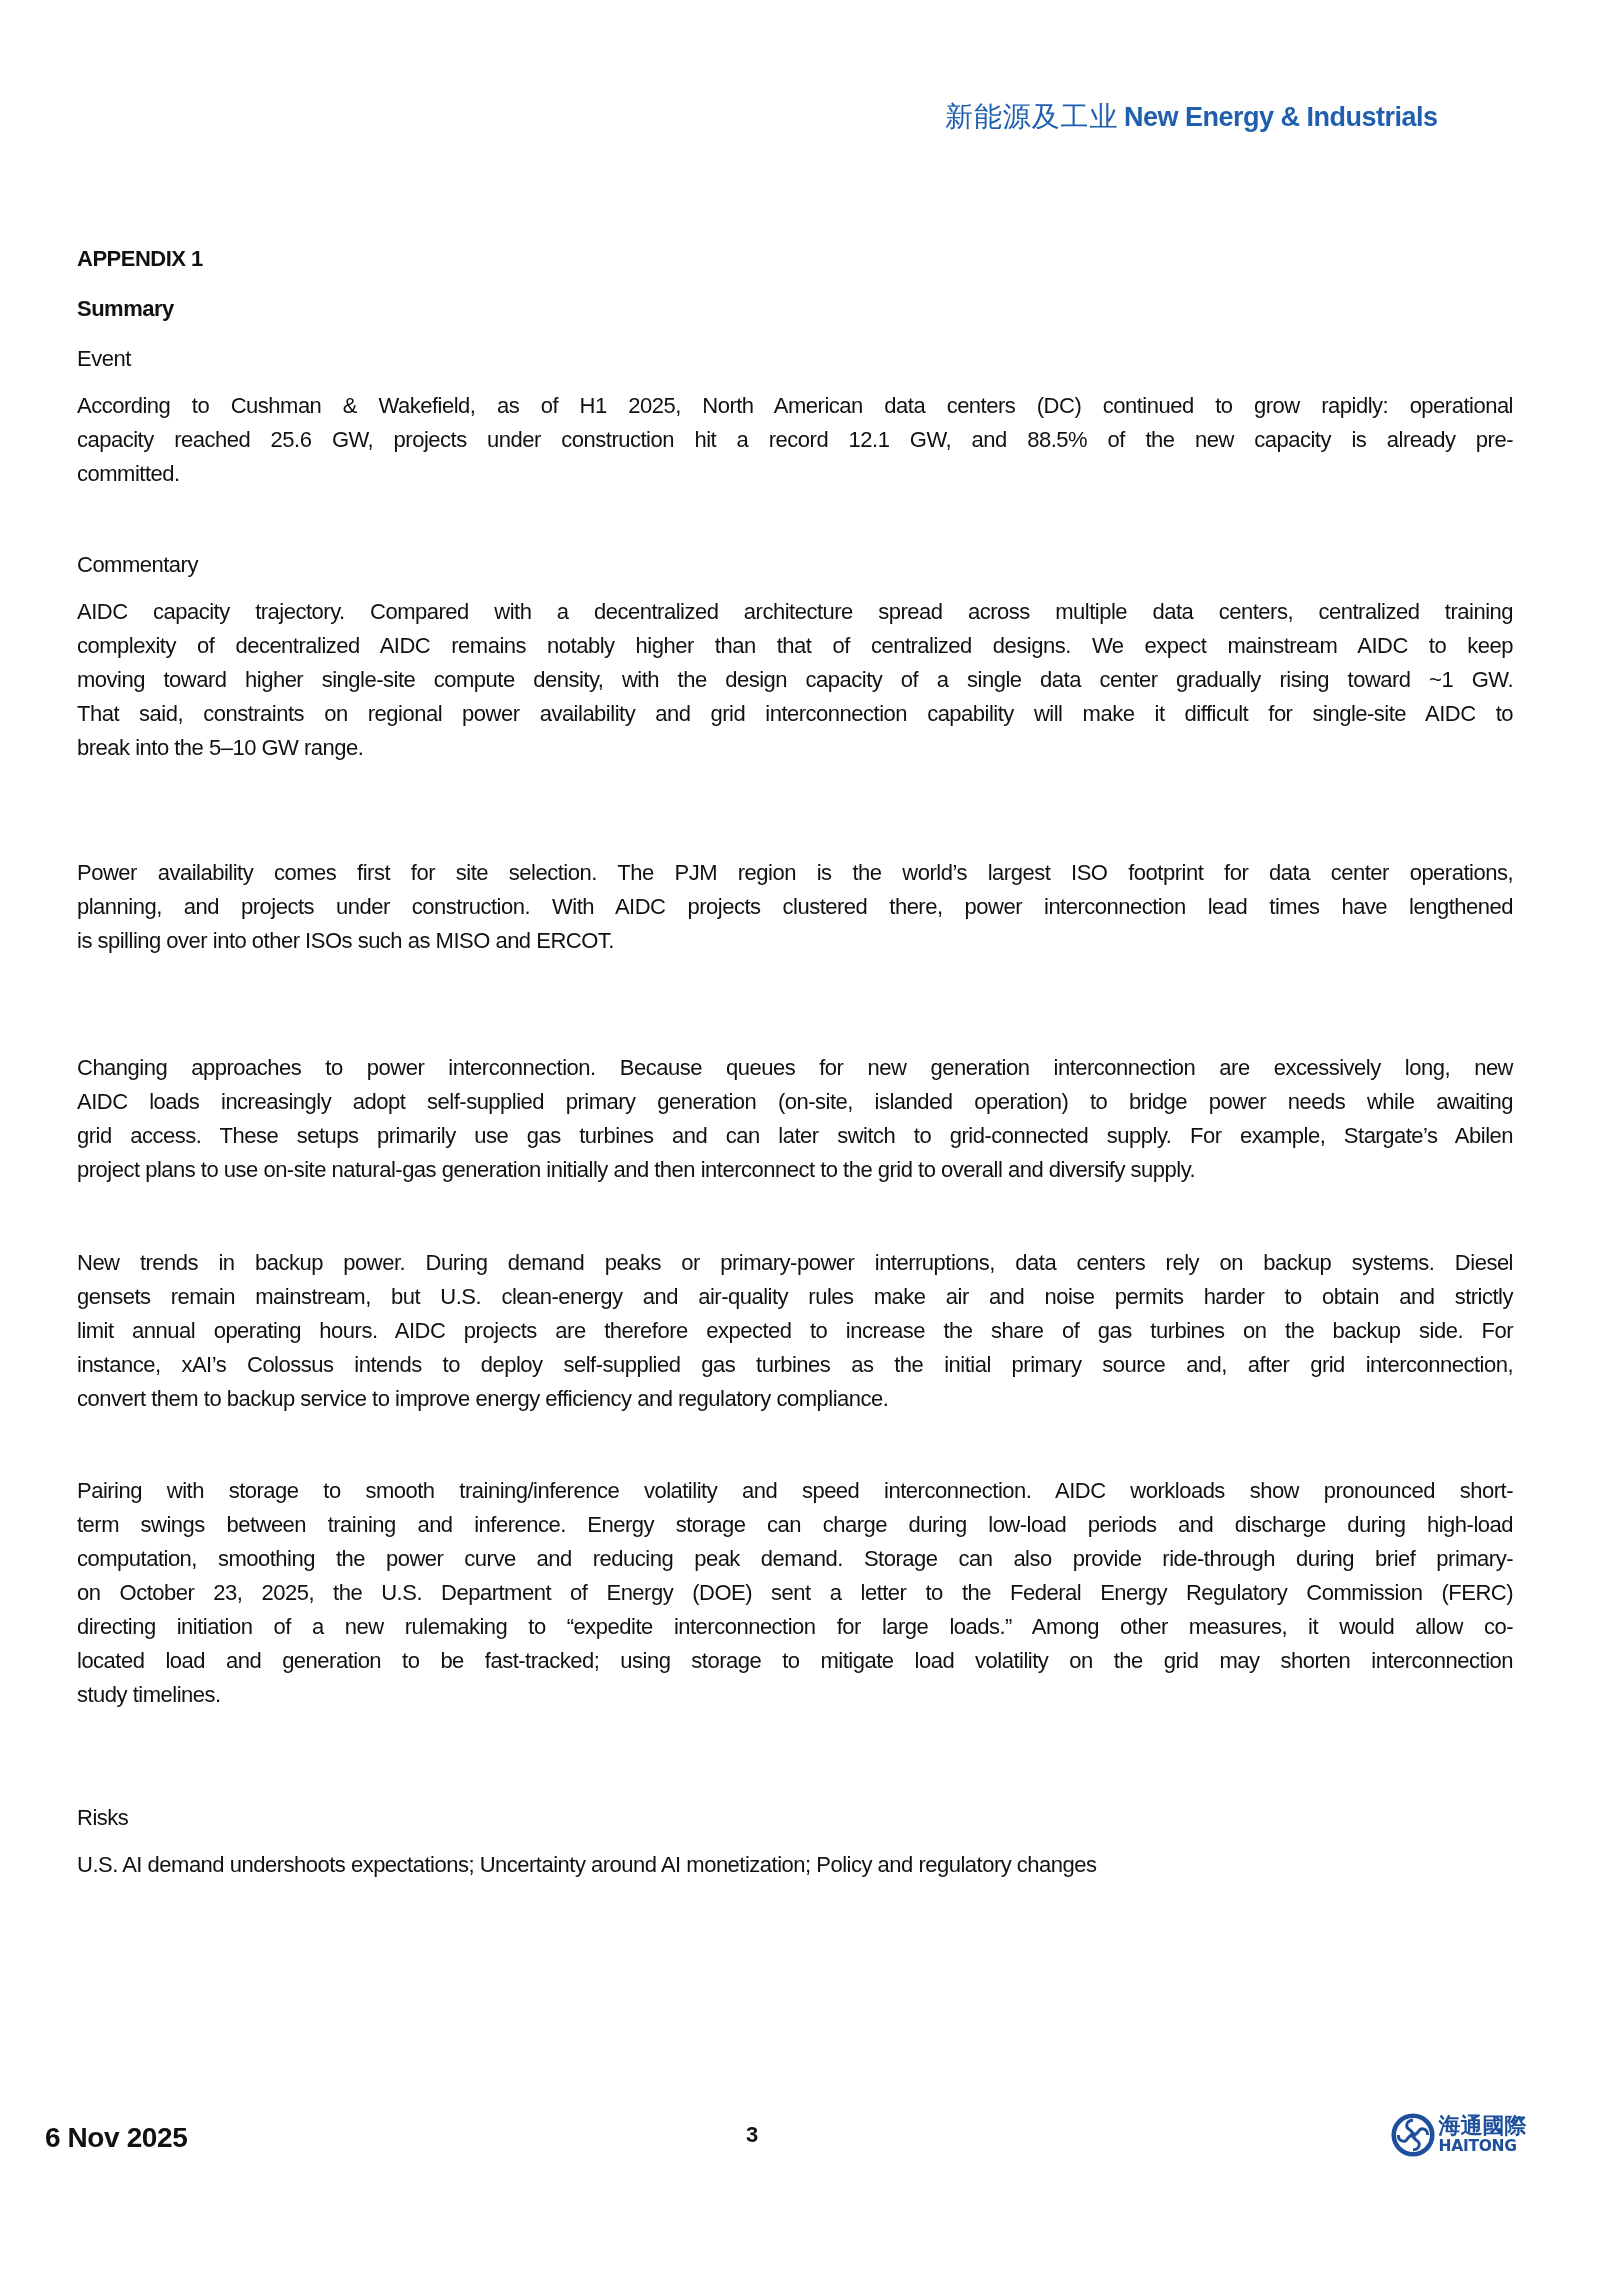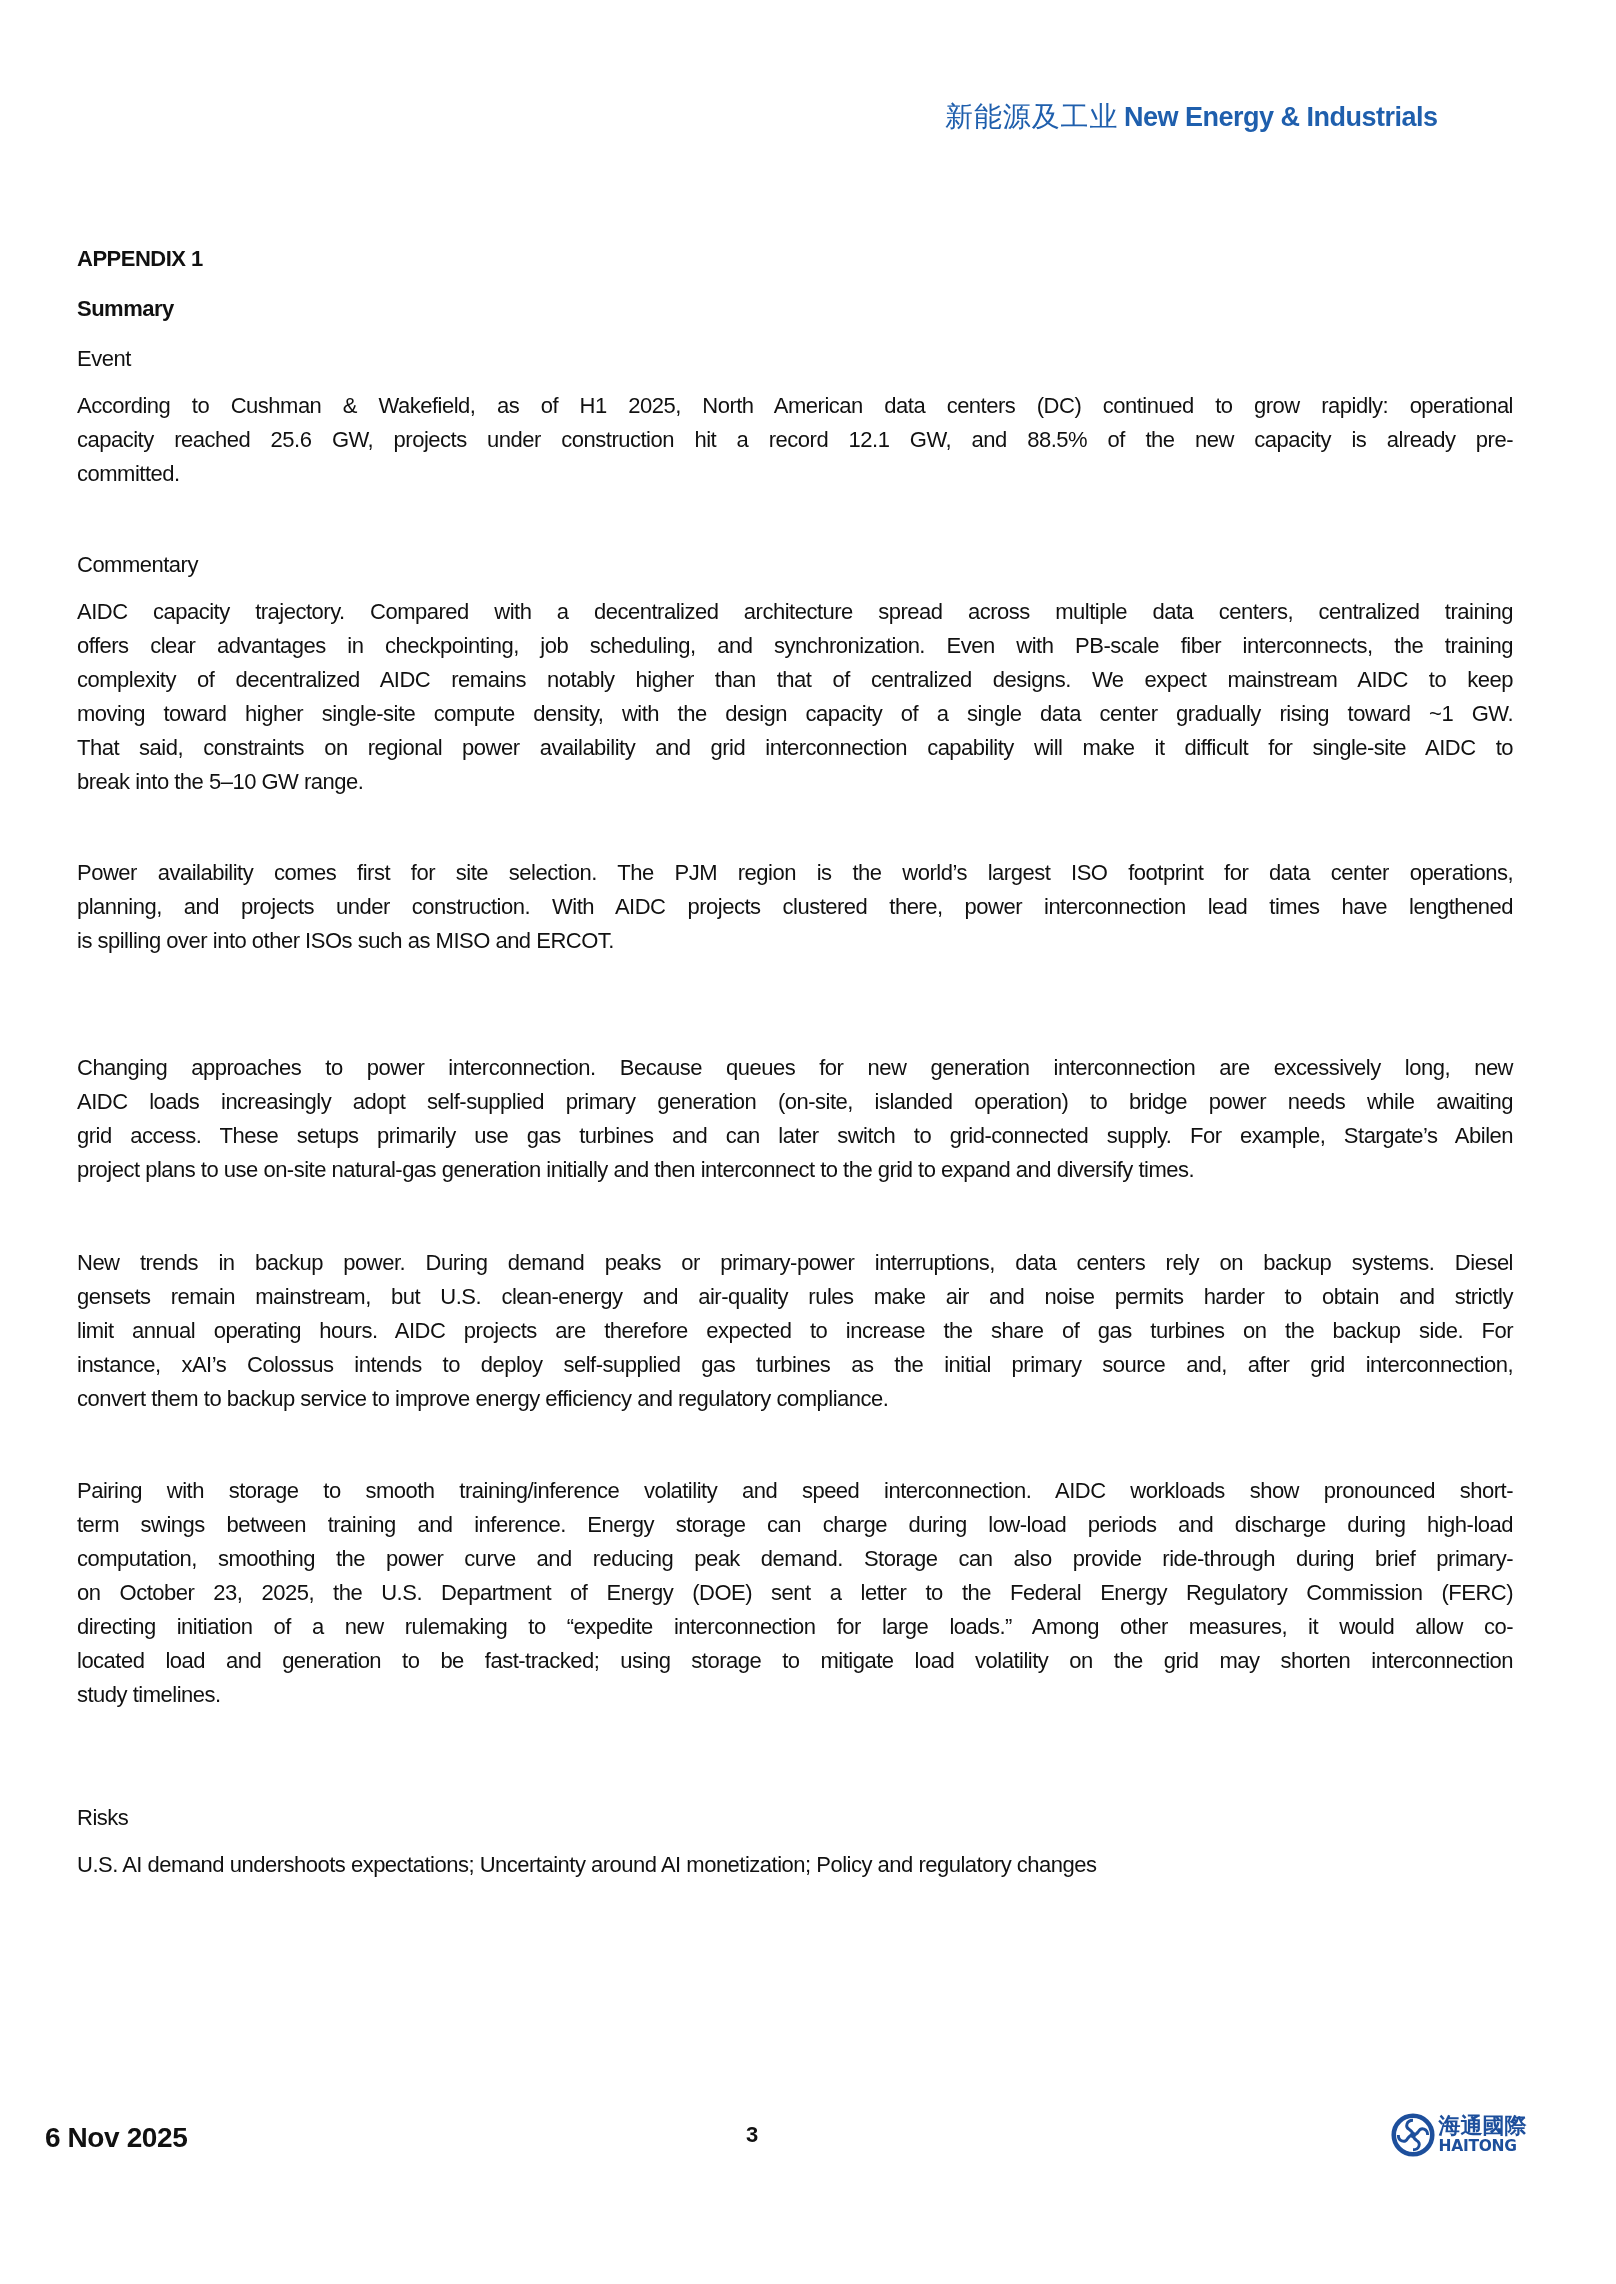--- a/index.html
+++ b/index.html
@@ -50,38 +50,37 @@
     <span class="line" style="display: block; width: 1436px;">capacity reached 25.6 GW, projects under construction hit a record 12.1 GW, and 88.5% of the new capacity is already pre-</span>
     <span class="line last" style="display: block; width: 1436px;">committed.</span>
   </div>
 
   <div class="blk" style="top:548px;">
     <span class="line last" style="display: block; width: 1436px;">Commentary</span>
   </div>
 
   <div class="blk" style="top:595px;">
     <span class="line" style="display: block; width: 1436px;">AIDC capacity trajectory. Compared with a decentralized architecture spread across multiple data centers, centralized training</span>
-    <span class="line" style="display: block; width: 1436px;">offers clear advantages in checkpointing, job scheduling, and synchronization. Even with PB-scale fiber interconnects, the training</span>
     <span class="line" style="display: block; width: 1436px;">complexity of decentralized AIDC remains notably higher than that of centralized designs. We expect mainstream AIDC to keep</span>
     <span class="line" style="display: block; width: 1436px;">moving toward higher single-site compute density, with the design capacity of a single data center gradually rising toward ~1 GW.</span>
     <span class="line" style="display: block; width: 1436px;">That said, constraints on regional power availability and grid interconnection capability will make it difficult for single-site AIDC to</span>
     <span class="line last" style="display: block; width: 1436px;">break into the 5–10 GW range.</span>
   </div>
 
   <div class="blk" style="top:856px;">
     <span class="line" style="display: block; width: 1436px;">Power availability comes first for site selection. The PJM region is the world’s largest ISO footprint for data center operations,</span>
     <span class="line" style="display: block; width: 1436px;">planning, and projects under construction. With AIDC projects clustered there, power interconnection lead times have lengthened</span>
     <span class="line last" style="display: block; width: 1436px;">is spilling over into other ISOs such as MISO and ERCOT.</span>
   </div>
 
   <div class="blk" style="top:1051px;">
     <span class="line" style="display: block; width: 1436px;">Changing approaches to power interconnection. Because queues for new generation interconnection are excessively long, new</span>
     <span class="line" style="display: block; width: 1436px;">AIDC loads increasingly adopt self-supplied primary generation (on-site, islanded operation) to bridge power needs while awaiting</span>
     <span class="line" style="display: block; width: 1436px;">grid access. These setups primarily use gas turbines and can later switch to grid-connected supply. For example, Stargate’s Abilen</span>
-    <span class="line last" style="display: block; width: 1436px;">project plans to use on-site natural-gas generation initially and then interconnect to the grid to expand and diversify times.</span>
+    <span class="line last" style="display: block; width: 1436px;">project plans to use on-site natural-gas generation initially and then interconnect to the grid to overall and diversify supply.</span>
   </div>
 
   <div class="blk" style="top:1246px;">
     <span class="line" style="display: block; width: 1436px;">New trends in backup power. During demand peaks or primary-power interruptions, data centers rely on backup systems. Diesel</span>
     <span class="line" style="display: block; width: 1436px;">gensets remain mainstream, but U.S. clean-energy and air-quality rules make air and noise permits harder to obtain and strictly</span>
     <span class="line" style="display: block; width: 1436px;">limit annual operating hours. AIDC projects are therefore expected to increase the share of gas turbines on the backup side. For</span>
     <span class="line" style="display: block; width: 1436px;">instance, xAI’s Colossus intends to deploy self-supplied gas turbines as the initial primary source and, after grid interconnection,</span>
     <span class="line last" style="display: block; width: 1436px;">convert them to backup service to improve energy efficiency and regulatory compliance.</span>
   </div>
 

